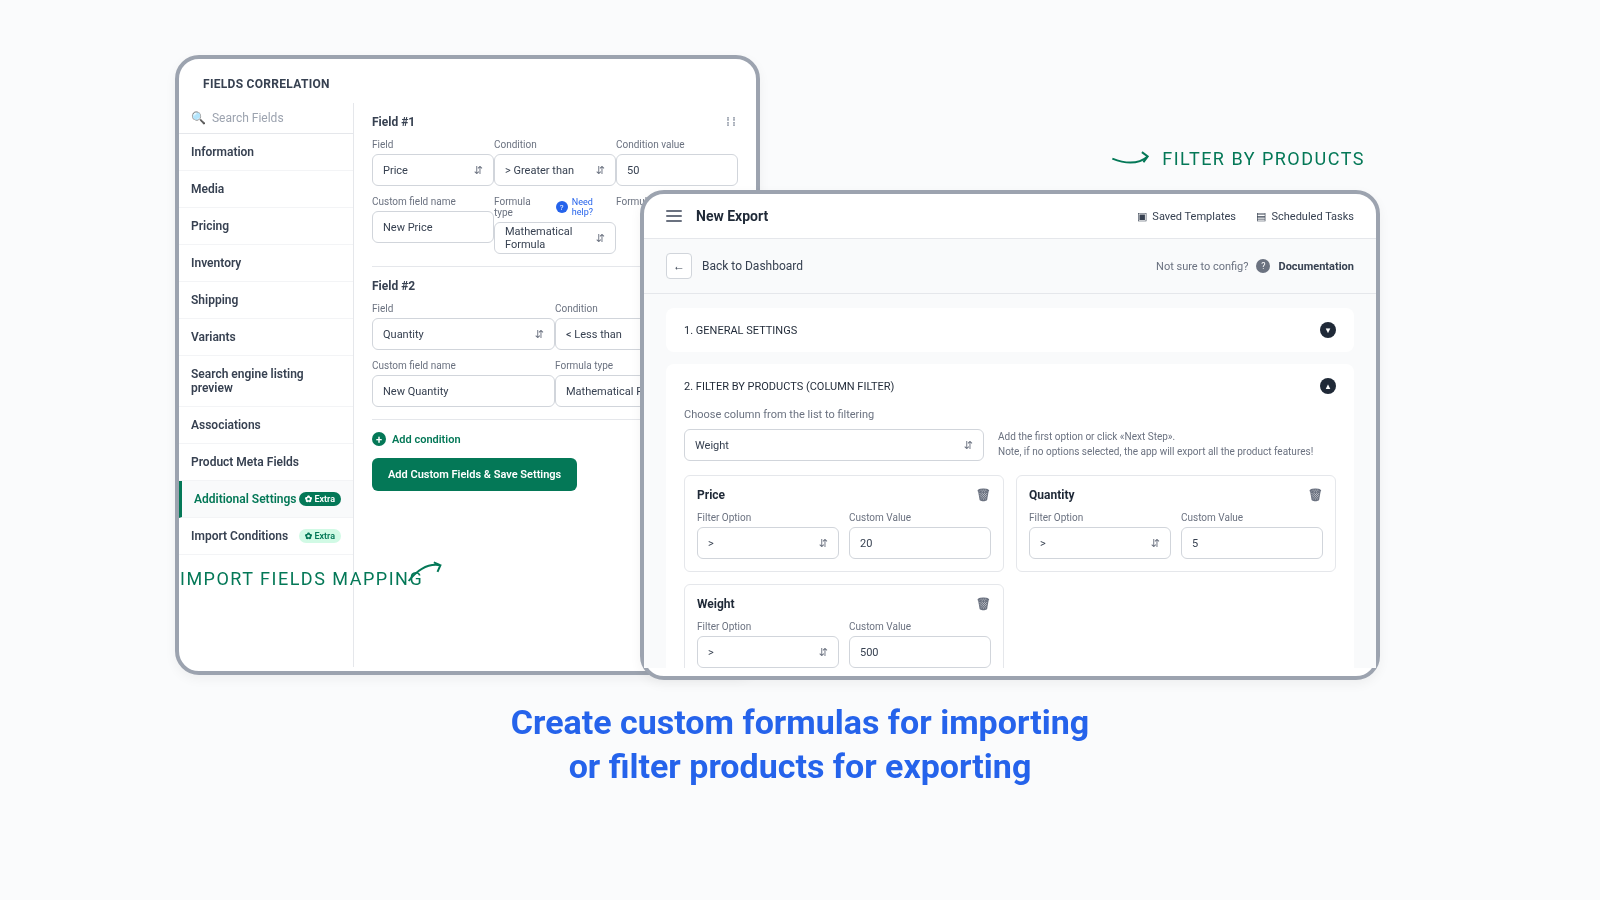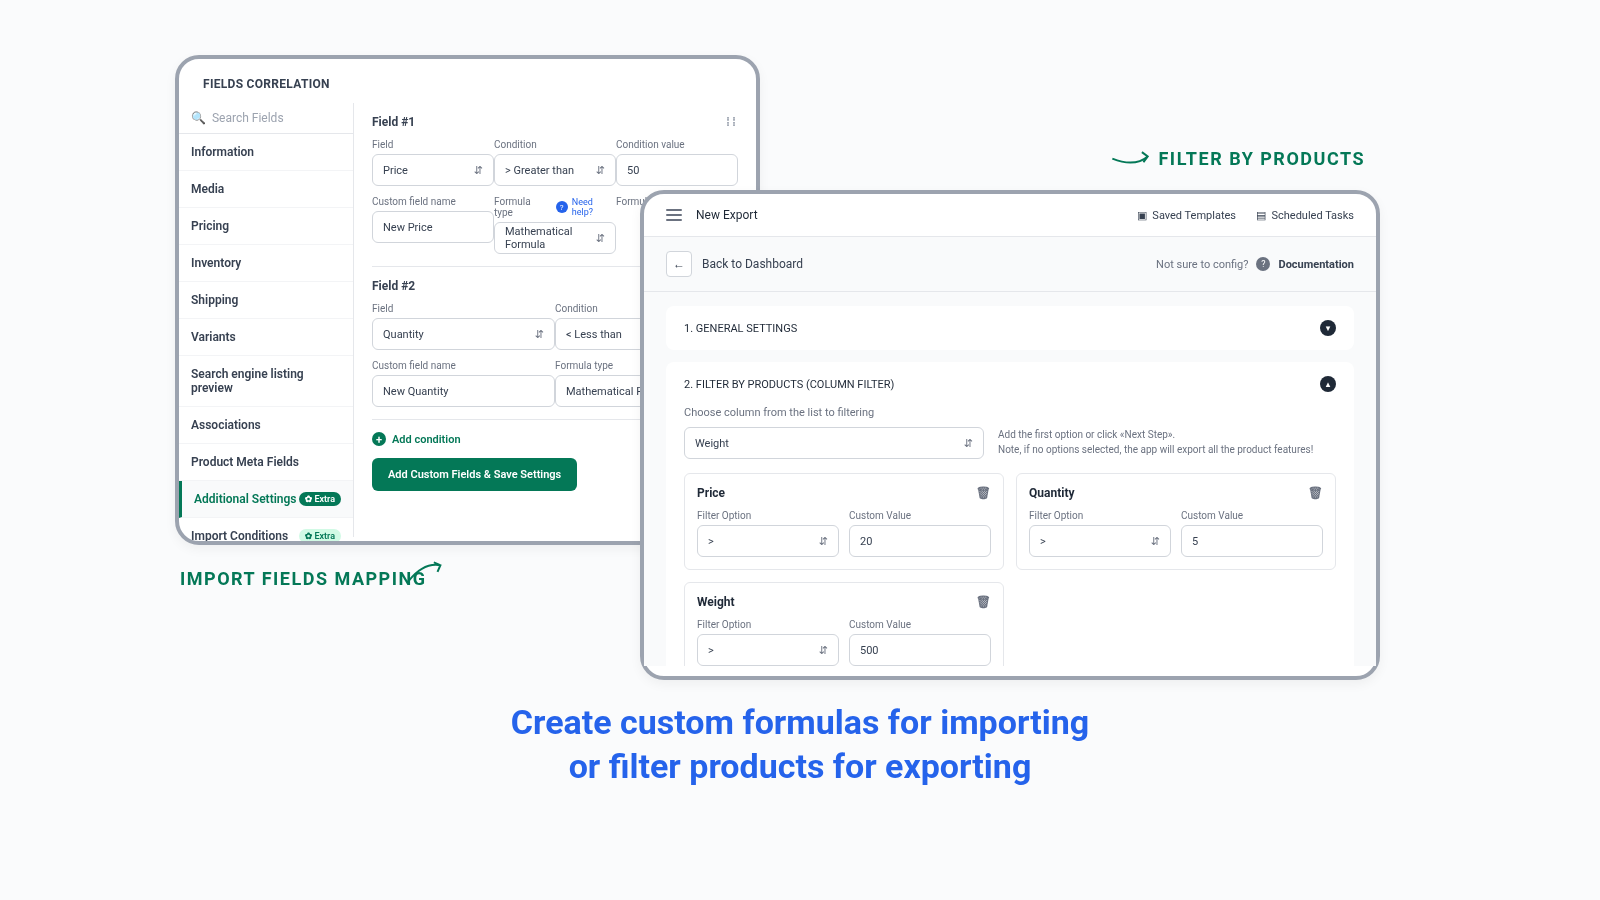--- a/index.html
+++ b/index.html
@@ -1,18 +1,18 @@
 <!DOCTYPE html>
 <html><head>
 <meta charset="utf-8">
 <style>
 *{box-sizing:border-box;margin:0;padding:0;font-family:-apple-system,BlinkMacSystemFont,"Segoe UI",Roboto,sans-serif}
 body{background:#fafbfc;width:1600px;height:900px;position:relative;overflow:hidden}
 .panel{position:absolute;background:#fff;border:4px solid #9ca3af;border-radius:24px;box-shadow:0 4px 12px rgba(0,0,0,0.05)}
-.panel-a{left:175px;top:55px;width:585px;height:490px;overflow:hidden}
+.panel-a{left:175px;top:55px;width:585px;height:620px;overflow:hidden}
 .panel-b{left:640px;top:190px;width:740px;height:490px}
 .hdr-a{font-size:12px;font-weight:700;color:#374151;padding:18px 24px 12px;letter-spacing:.3px}
 .cols-a{display:flex;height:calc(100% - 48px)}
 .sidebar{width:175px;border-right:1px solid #e5e7eb;font-size:12px}
 .sb-search{display:flex;align-items:center;gap:6px;padding:8px 12px;color:#9ca3af;border-bottom:1px solid #e5e7eb}
 .sb-item{padding:11px 12px;color:#374151;border-bottom:1px solid #f3f4f6;cursor:pointer;display:flex;align-items:center;justify-content:space-between;font-weight:600}
 .sb-item.active{color:#047857;border-left:3px solid #047857;background:#f9fafb}
 .badge{font-size:9px;padding:2px 6px;border-radius:8px;font-weight:600}
 .b-extra{background:#047857;color:#fff}
 .b-extra2{background:#d1fae5;color:#047857}
@@ -31,41 +31,41 @@
 .plus-c{width:14px;height:14px;border-radius:50%;background:#047857;color:#fff;display:inline-flex;align-items:center;justify-content:center;font-size:11px}
 .btn-save{background:#047857;color:#fff;border:none;border-radius:6px;padding:10px 16px;font-size:11px;font-weight:600;cursor:pointer}
 .cur-list{display:flex;align-items:center;justify-content:space-between;margin-top:18px;padding-top:12px;border-top:1px solid #e5e7eb}
 .cl-left{display:flex;align-items:center;gap:8px;font-size:11px;font-weight:700;color:#374151}
 .lic{width:14px;height:14px;background:#047857;border-radius:2px}
 .sq{width:18px;height:18px;border:1px solid #d1d5db;border-radius:4px;display:flex;align-items:center;justify-content:center;color:#6b7280;font-size:10px}
 
 .hdr-b{display:flex;align-items:center;justify-content:space-between;padding:14px 22px;border-bottom:1px solid #e5e7eb}
 .hb-left{display:flex;align-items:center;gap:14px}
 .ham{display:flex;flex-direction:column;gap:3px}.ham span{width:16px;height:2px;background:#6b7280;border-radius:1px}
-.hb-title{font-size:12px;font-weight:400;color:#1f2937}
+.hb-title{font-size:14px;font-weight:700;color:#1f2937}
 .hb-right{display:flex;gap:20px;font-size:11px;color:#374151}
 .hb-link{display:flex;align-items:center;gap:5px;cursor:pointer}
 .sub-b{display:flex;align-items:center;justify-content:space-between;padding:14px 22px;background:#f9fafb;border-bottom:1px solid #e5e7eb}
 .back{display:flex;align-items:center;gap:10px;font-size:12px;color:#374151;cursor:pointer}
 .back-btn{width:26px;height:26px;border:1px solid #d1d5db;border-radius:4px;background:#fff;display:flex;align-items:center;justify-content:center;color:#374151}
 .doc{display:flex;align-items:center;gap:8px;font-size:11px;color:#6b7280}
 .doc-ic{width:14px;height:14px;border-radius:50%;background:#6b7280;color:#fff;display:inline-flex;align-items:center;justify-content:center;font-size:9px}
 .body-b{padding:14px 22px;background:#f9fafb;height:calc(100% - 108px);overflow:hidden}
 .card{background:#fff;border-radius:8px;padding:14px 18px;margin-bottom:12px}
 .card-hdr{display:flex;justify-content:space-between;align-items:center;font-size:11px;font-weight:400;color:#1f2937}
 .circ{width:16px;height:16px;border-radius:50%;background:#1f2937;color:#fff;display:inline-flex;align-items:center;justify-content:center;font-size:9px}
 .sub-lbl{font-size:11px;color:#6b7280;margin:14px 0 8px}
 .col-sel-row{display:flex;gap:14px;align-items:flex-start}
 .note{font-size:10px;color:#6b7280;line-height:1.5;flex:1}
 .filter-grid{display:flex;gap:12px;margin-top:14px;flex-wrap:wrap}
 .filter-card{border:1px solid #e5e7eb;border-radius:6px;padding:12px;width:calc(50% - 6px)}
 .fc-hdr{display:flex;justify-content:space-between;align-items:center;font-size:12px;font-weight:700;color:#1f2937;margin-bottom:10px}
 .trash{color:#6b7280;cursor:pointer}
 .fc-row{display:flex;gap:10px}
-.callout{position:absolute;font-size:18px;font-weight:700;letter-spacing:1.5px}
+.callout{position:absolute;font-size:18px;font-weight:400;letter-spacing:1.5px}
 .co-1{left:180px;top:568px;color:#047857}
 .co-2{right:235px;top:148px;color:#047857;text-align:right}
 .arrow{position:absolute;color:#047857}
 .ar-1{left:405px;top:558px;transform:rotate(-10deg)}
 .ar-2{right:448px;top:148px;transform:rotate(160deg) scaleX(-1)}
 .headline{position:absolute;left:0;right:0;top:700px;text-align:center;font-size:34px;font-weight:700;color:#2563eb;line-height:1.3}
 svg{display:block}
 </style>
 </head>
 <body>

